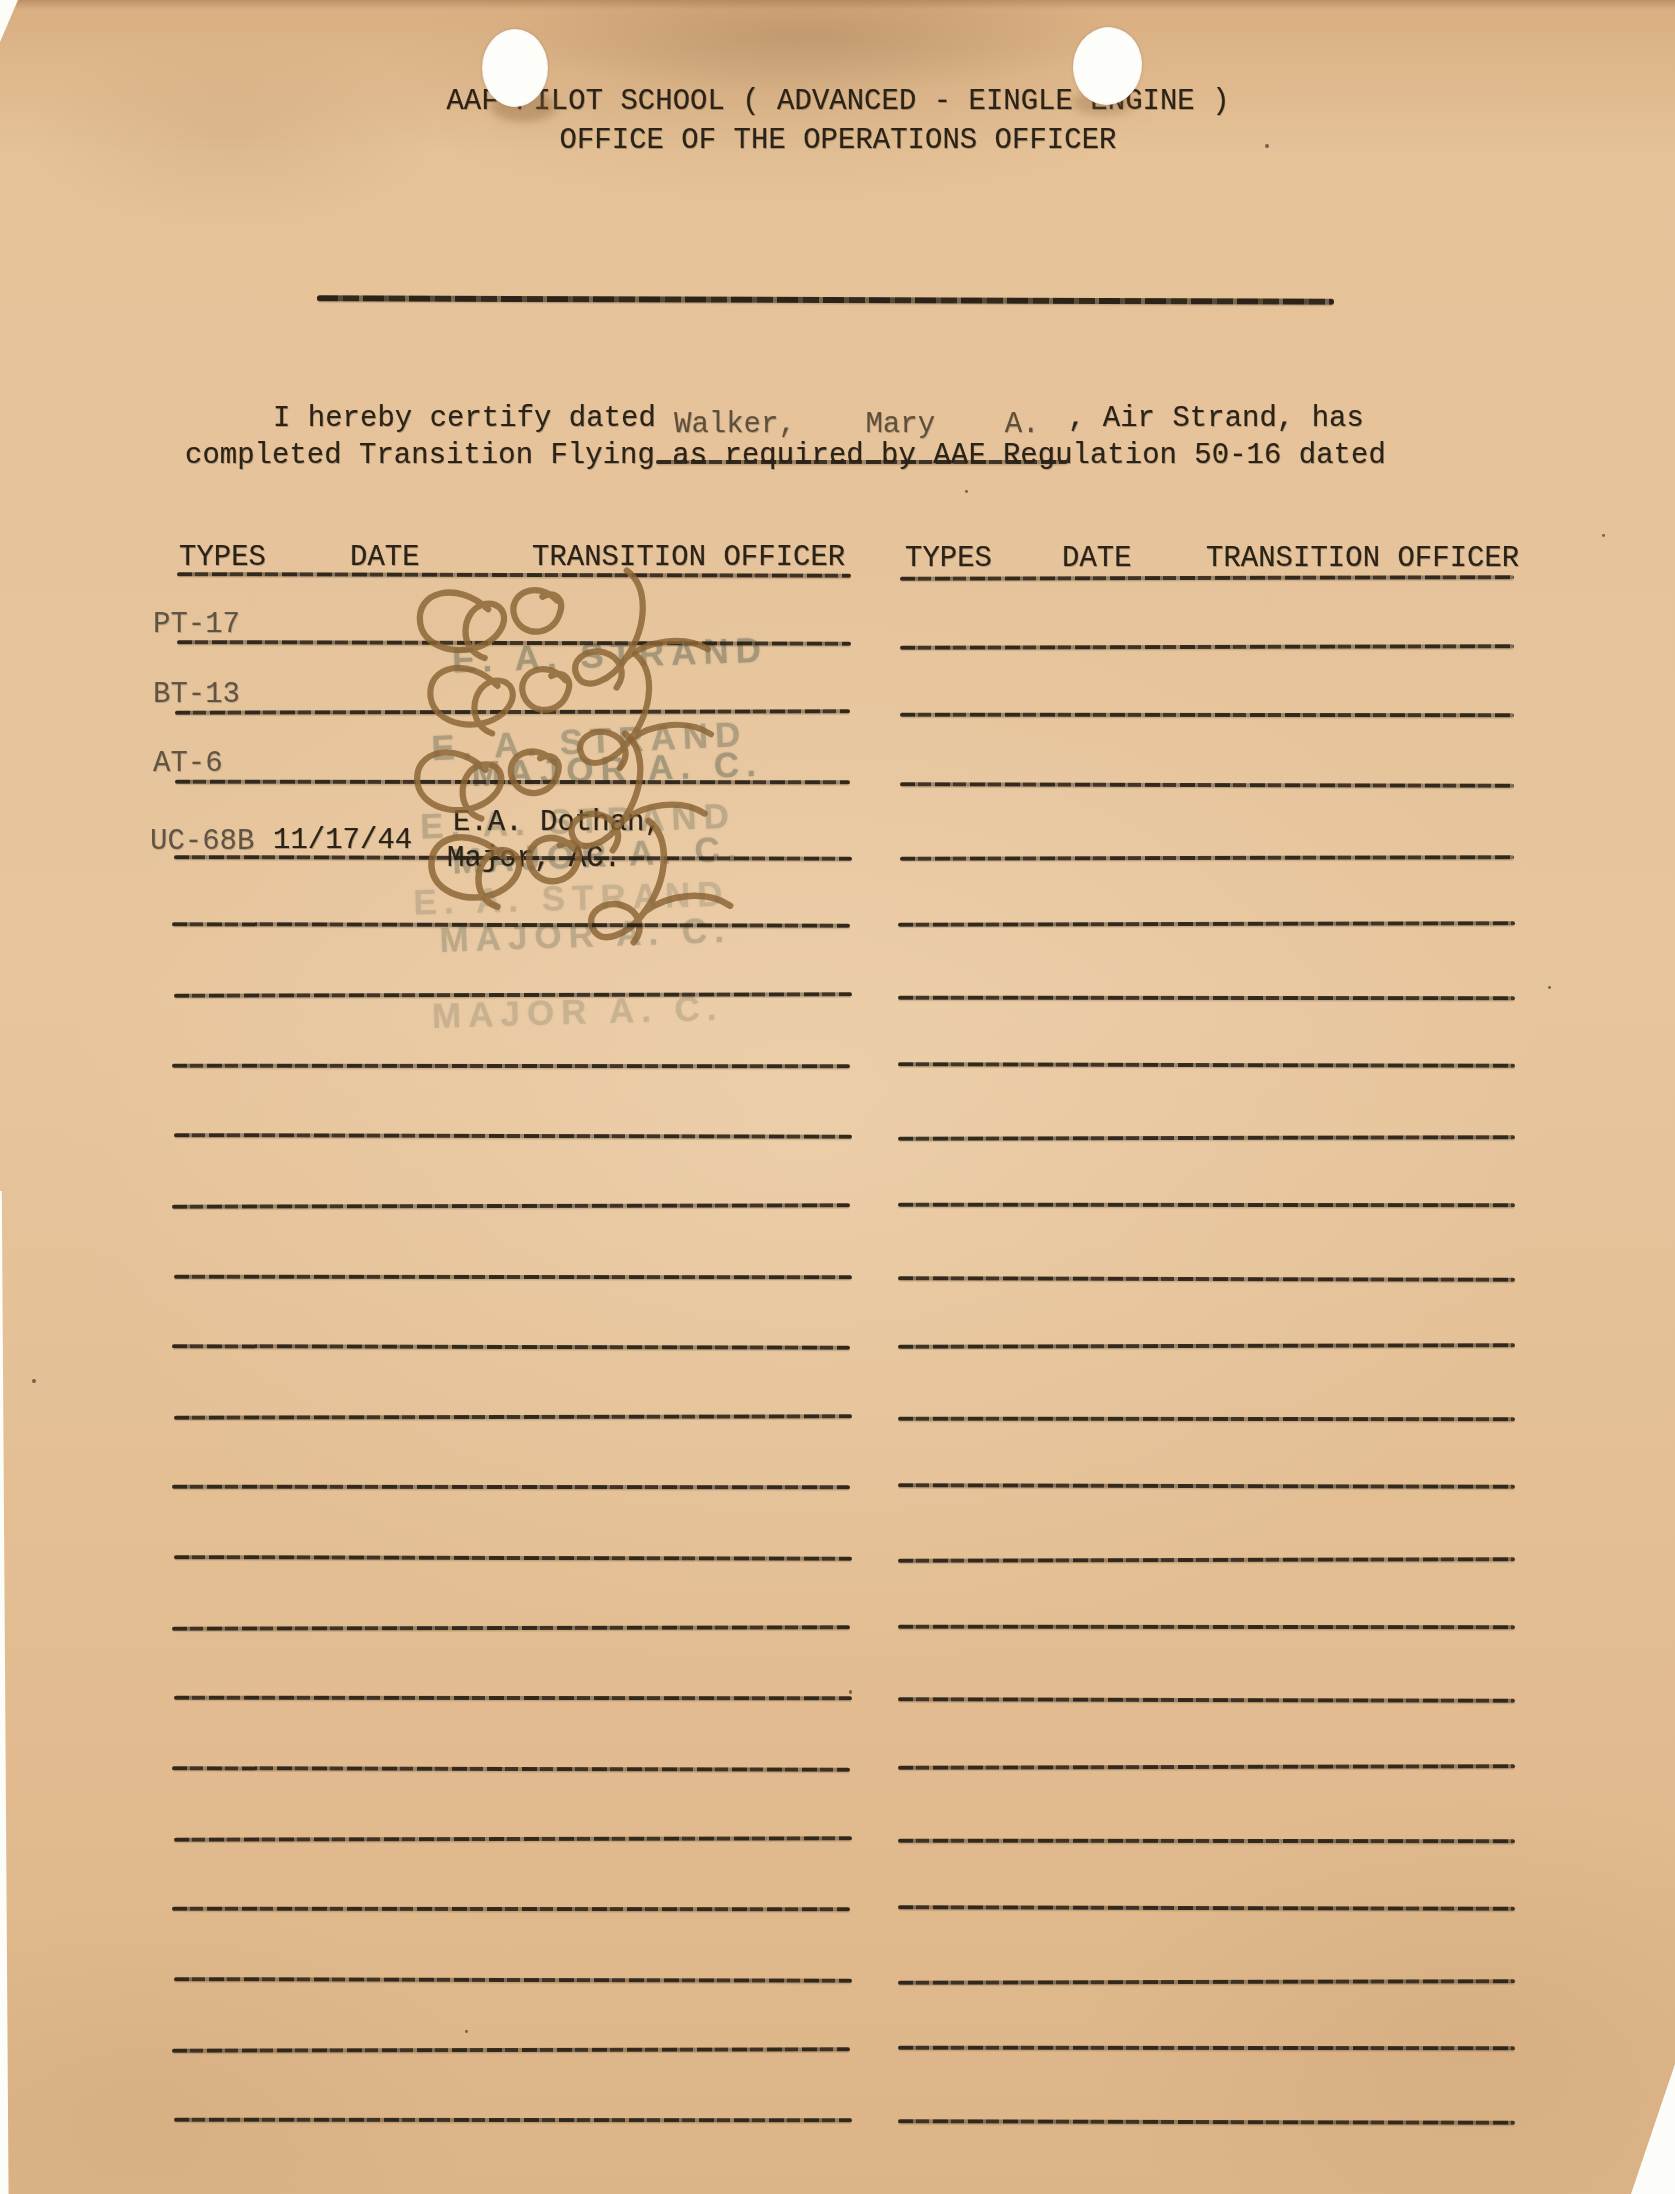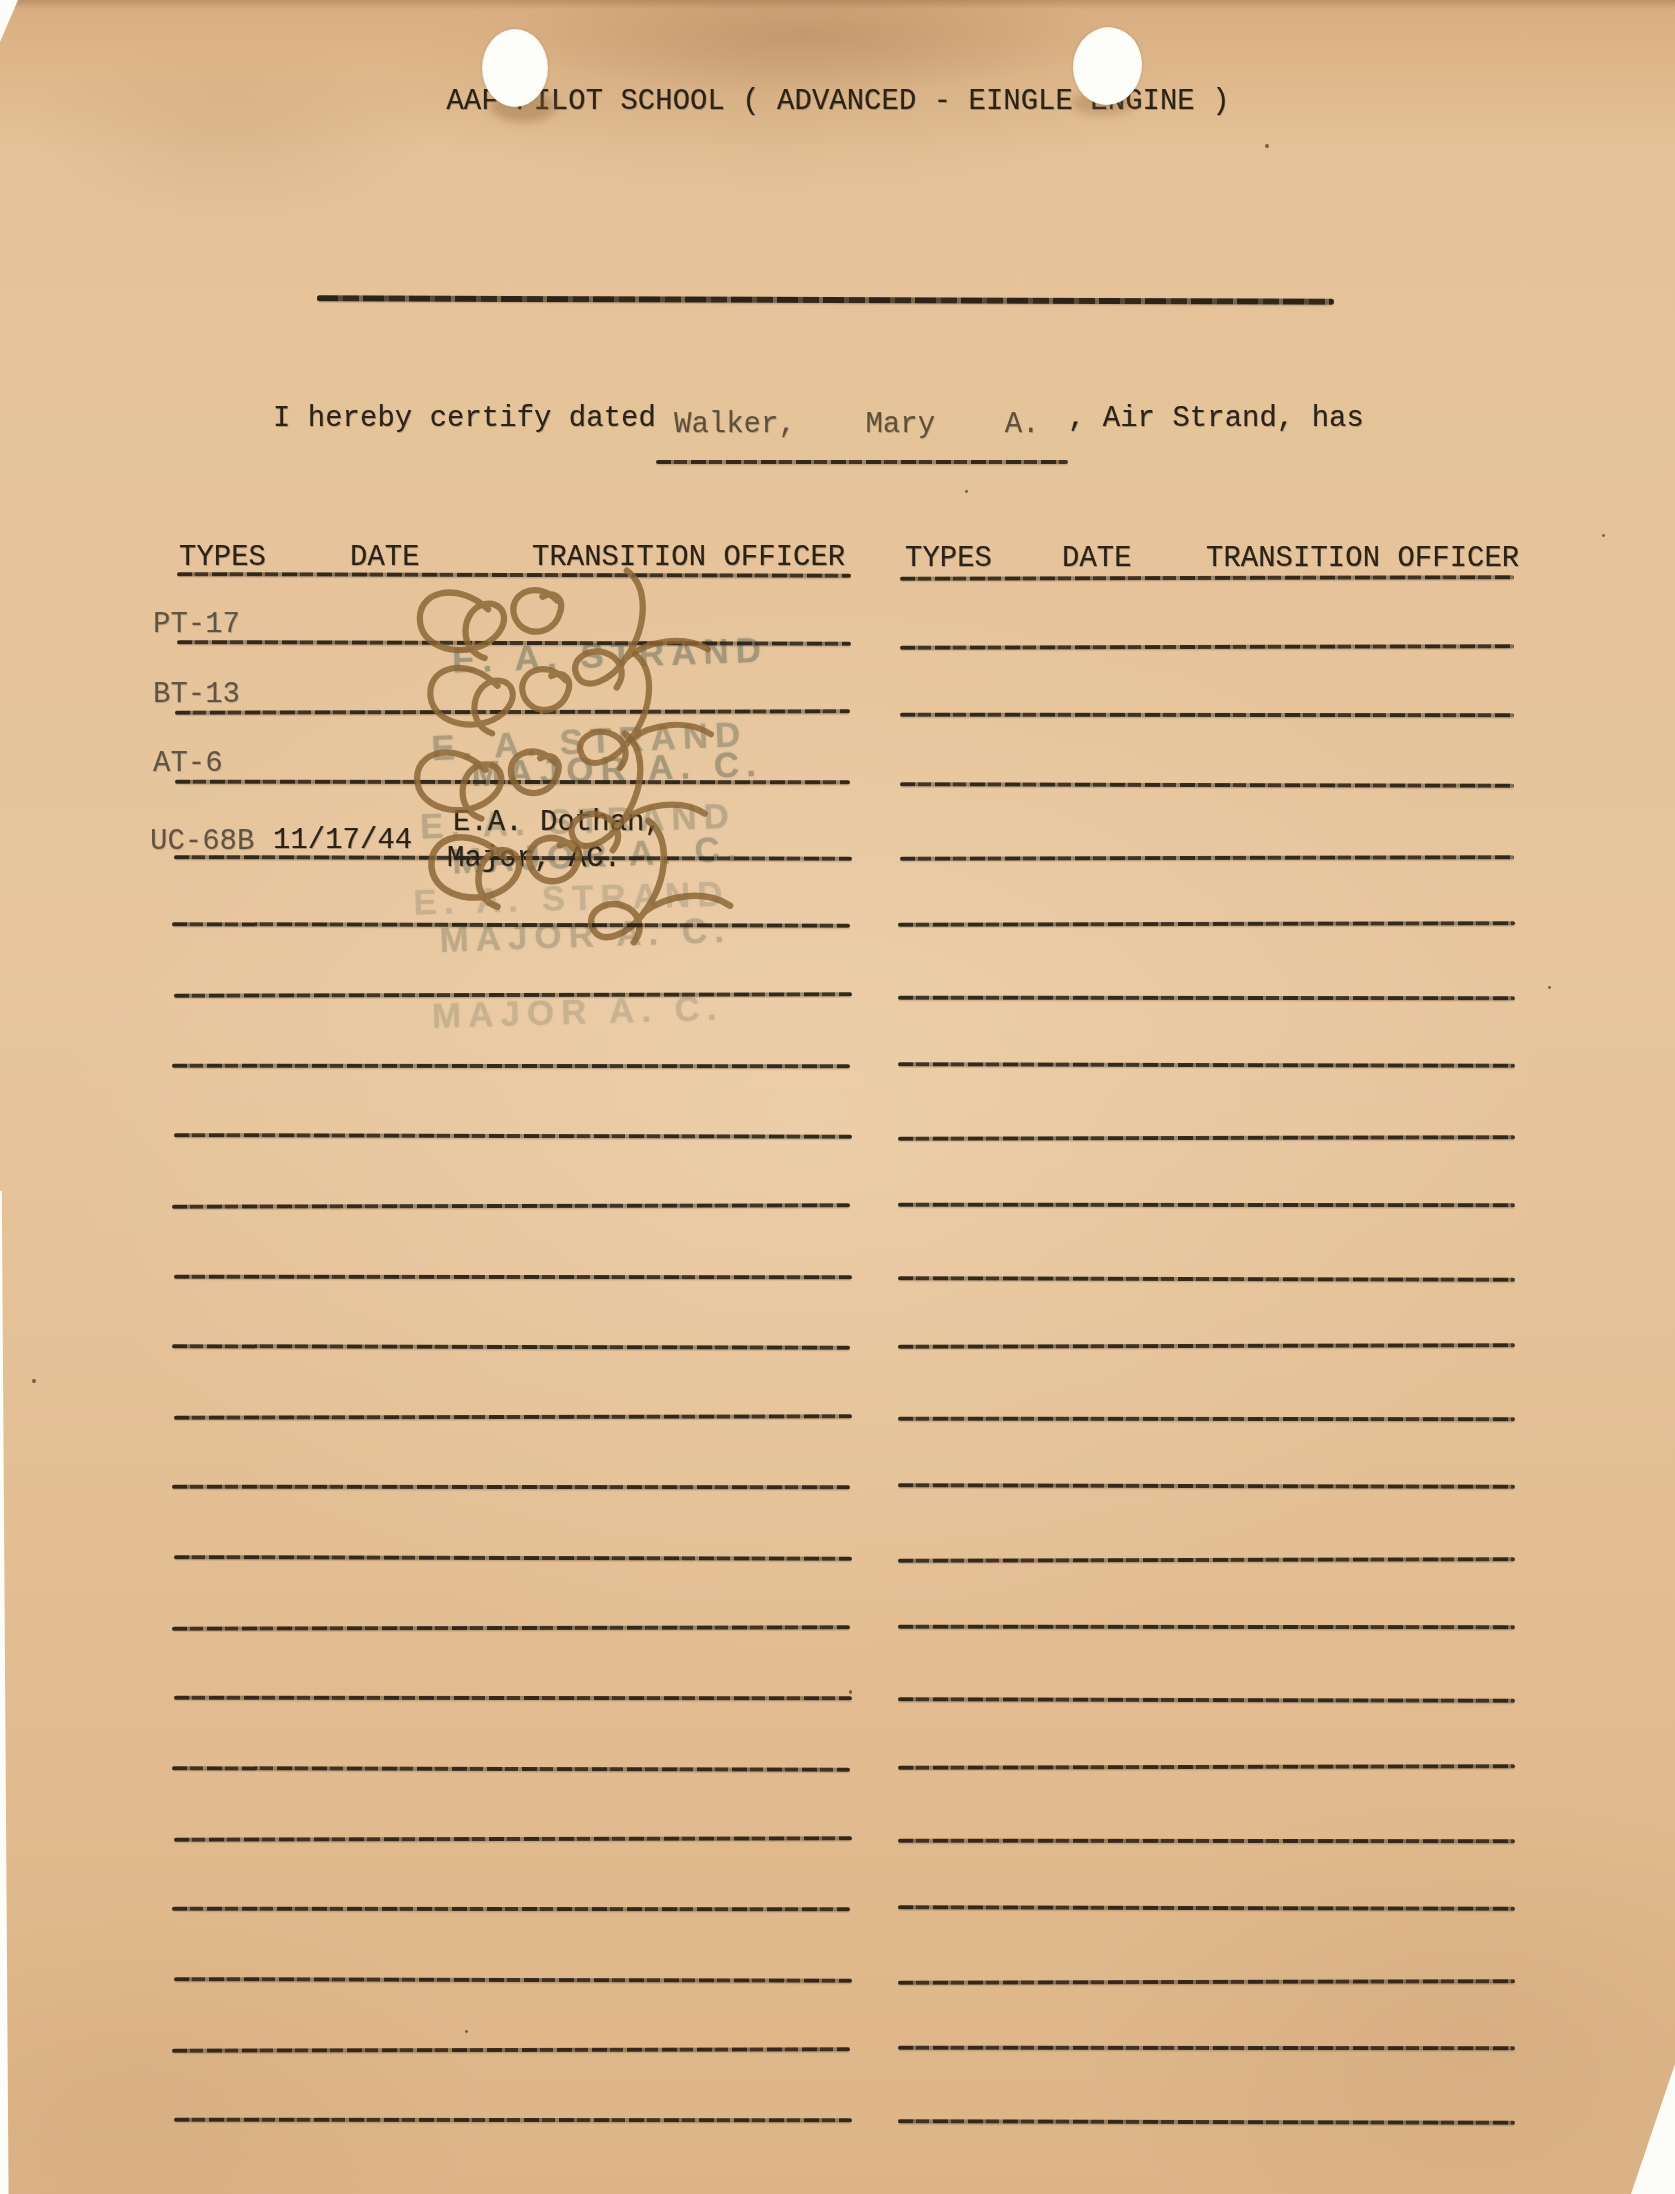--- a/index.html
+++ b/index.html
@@ -63,27 +63,29 @@
   .edge{position:absolute;background:#fcfcf8;}
   .speck{position:absolute;width:3.5px;height:4.2px;border-radius:50%;background:rgba(62,48,32,.65);}
   .sig{position:absolute;opacity:.82;}
 </style>
 </head>
 <body>
 
 <div id="page">
 
   <div class="t center" style="top:85px">AAF PILOT SCHOOL ( ADVANCED - EINGLE ENGINE )</div>
+  <div class="t center" style="top:124px">OFFICE OF THE OPERATIONS OFFICER</div>
 
   <div class="rule thick" style="left:317px;top:297px;width:1017px;transform:rotate(.2deg)"></div>
 
   <div class="t" style="left:273px;top:402px">I hereby certify dated</div>
   <div class="t faded" style="left:674px;top:408px">Walker,    Mary    A.</div>
   <div class="rule" style="left:656px;top:460px;width:412px"></div>
   <div class="t" style="left:1068px;top:402px">, Air Strand, has</div>
+  <div class="t" style="left:185px;top:439px">completed Transition Flying as required by AAF Regulation 50-16 dated</div>
 
   <div class="t" style="left:179px;top:541px">TYPES</div>
   <div class="t" style="left:350px;top:541px">DATE</div>
   <div class="t" style="left:532px;top:541px">TRANSITION OFFICER</div>
   <div class="rule j0" style="left:177px;top:573px;width:674px"></div>
 
   <div class="t" style="left:905px;top:542px">TYPES</div>
   <div class="t" style="left:1062px;top:542px">DATE</div>
   <div class="t" style="left:1206px;top:542px">TRANSITION OFFICER</div>
   <div class="rule j1" style="left:900px;top:576px;width:614px"></div>

